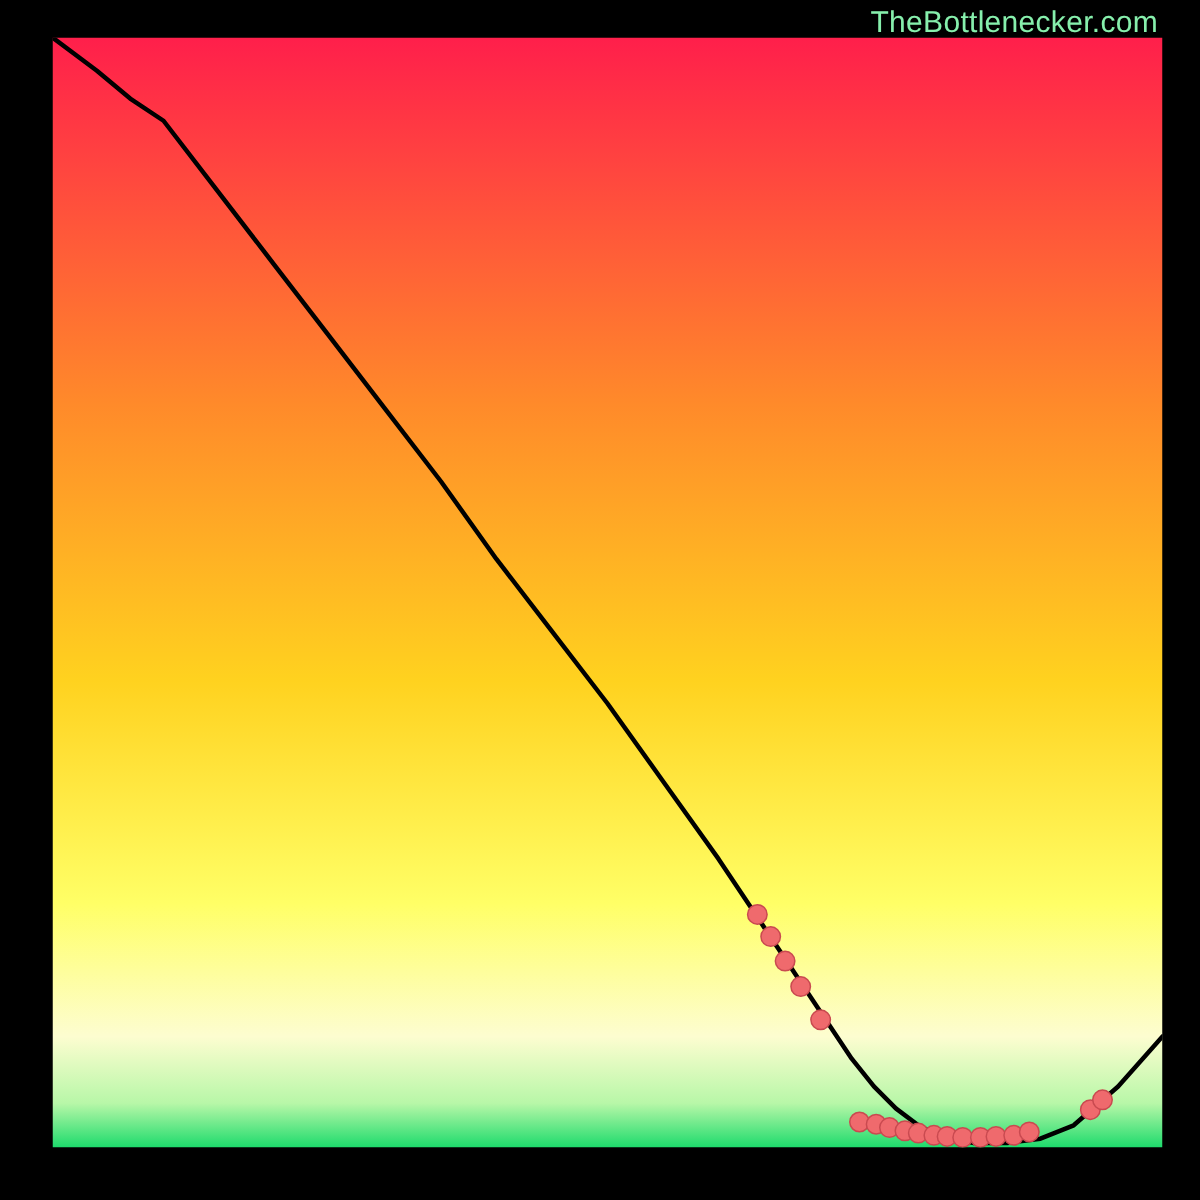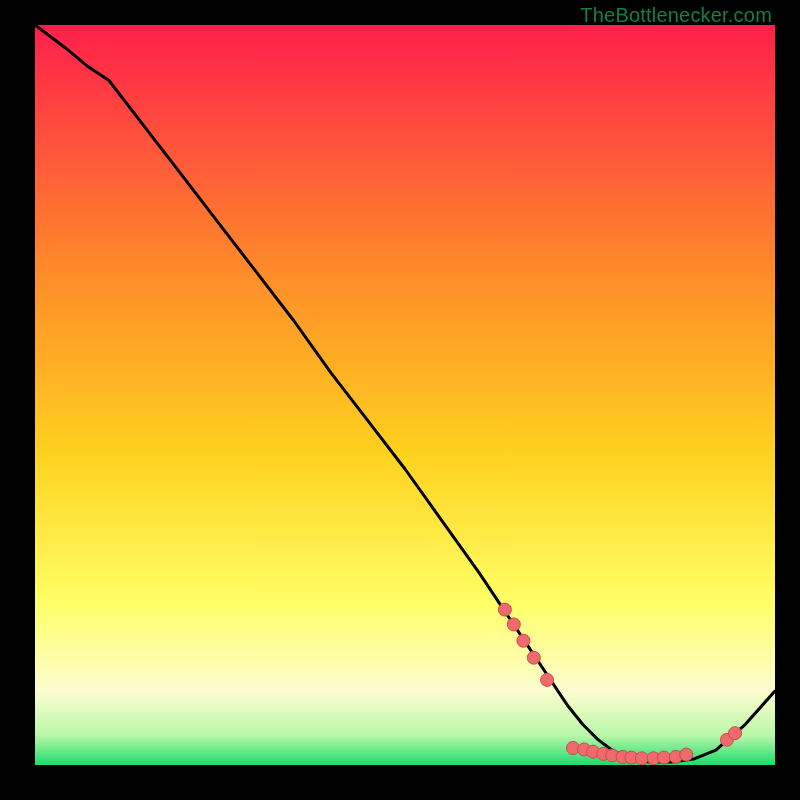--- a/index.html
+++ b/index.html
@@ -20,21 +20,21 @@
     position: absolute;
     left: 35px;
     top: 25px;
     width: 740px;
     height: 740px;
   }
   .attribution {
     position: absolute;
     top: 4px;
     right: 28px;
-    color: #15803d;
+    color: #86efac;
     font-size: 20px;
     font-weight: 500;
     letter-spacing: 0.2px;
   }
   svg { display: block; }
 </style>
 </head>
 <body>
 
 <div class="frame">

